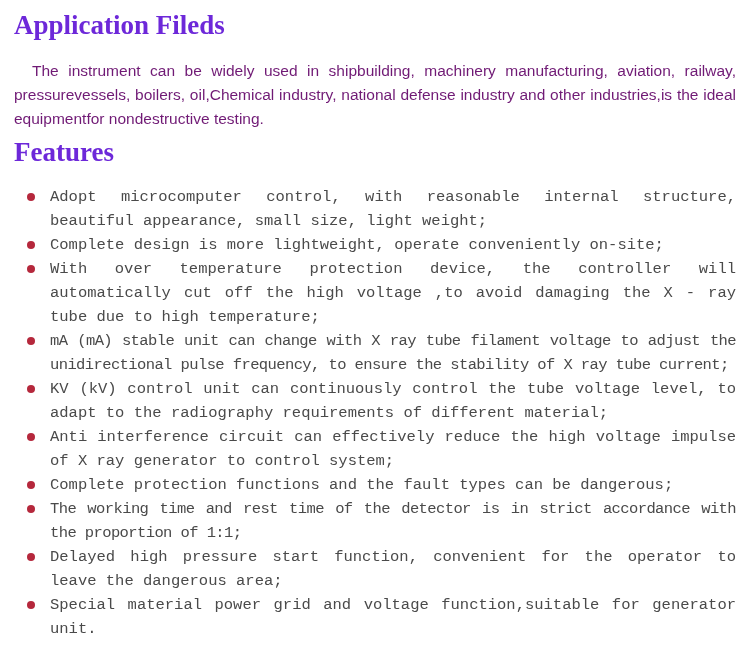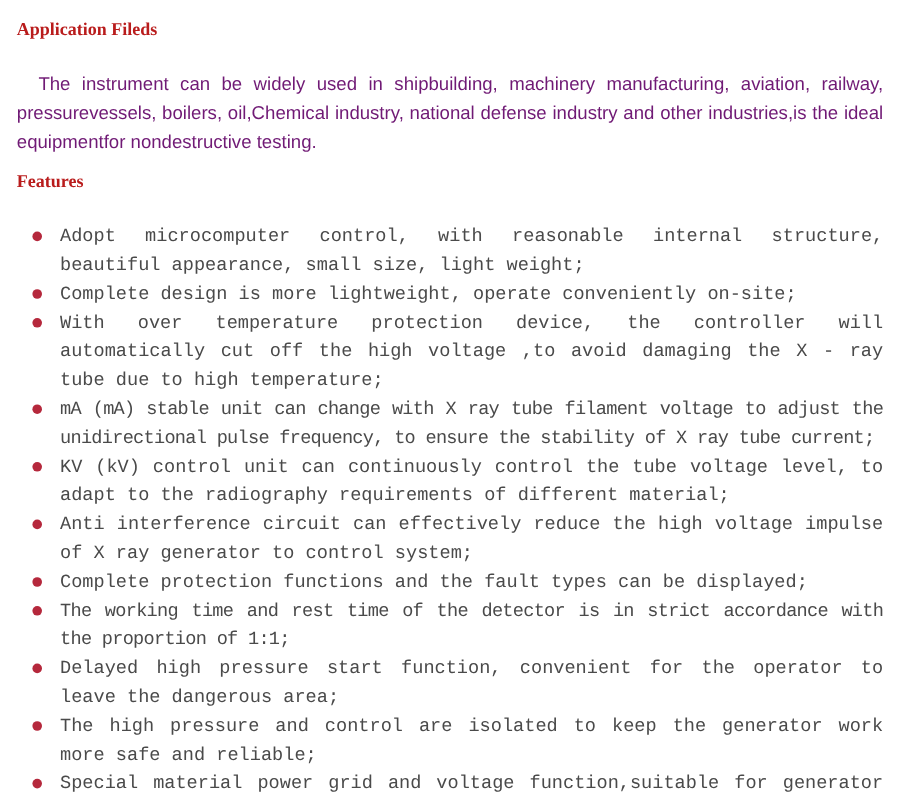--- a/index.html
+++ b/index.html
@@ -13,23 +13,23 @@
     overflow: hidden;
     font-family: "Liberation Sans", "DejaVu Sans", sans-serif;
     color: #4a4a4a;
   }
   .page {
     padding: 12px 14px 0 14px;
   }
   .section-heading {
     font-family: "Liberation Serif", "DejaVu Serif", serif;
     font-weight: 700;
-    font-size: 15px;
+    font-size: 27px;
     line-height: 26px;
-    color: #b91c1c;
+    color: #6d28d9;
     margin: 0;
   }
   .section-heading.features {
     margin-top: 8px;
   }
   .intro-paragraph {
     margin: 21px 0 0 0;
     font-size: 15.5px;
     line-height: 24px;
     text-align: justify;
@@ -94,33 +94,29 @@
     <li class="feature-item">
       <span class="bullet"></span>
       <span>KV (kV) control unit can continuously control the tube voltage level, to adapt to the radiography requirements of different material;</span>
     </li>
     <li class="feature-item">
       <span class="bullet"></span>
       <span>Anti interference circuit can effectively reduce the high voltage impulse of X ray generator to control system;</span>
     </li>
     <li class="feature-item">
       <span class="bullet"></span>
-      <span>Complete protection functions and the fault types can be displayed;</span>
+      <span>Complete protection functions and the fault types can be dangerous;</span>
     </li>
     <li class="feature-item tight">
       <span class="bullet"></span>
       <span>The working time and rest time of the detector is in strict accordance with the proportion of 1:1;</span>
     </li>
     <li class="feature-item">
       <span class="bullet"></span>
       <span>Delayed high pressure start function, convenient for the operator to leave the dangerous area;</span>
     </li>
     <li class="feature-item">
       <span class="bullet"></span>
-      <span>The high pressure and control are isolated to keep the generator work more safe and reliable;</span>
-    </li>
-    <li class="feature-item">
-      <span class="bullet"></span>
       <span>Special material power grid and voltage function,suitable for generator unit.</span>
     </li>
   </ul>
 
 </div>
 
 </body></html>

